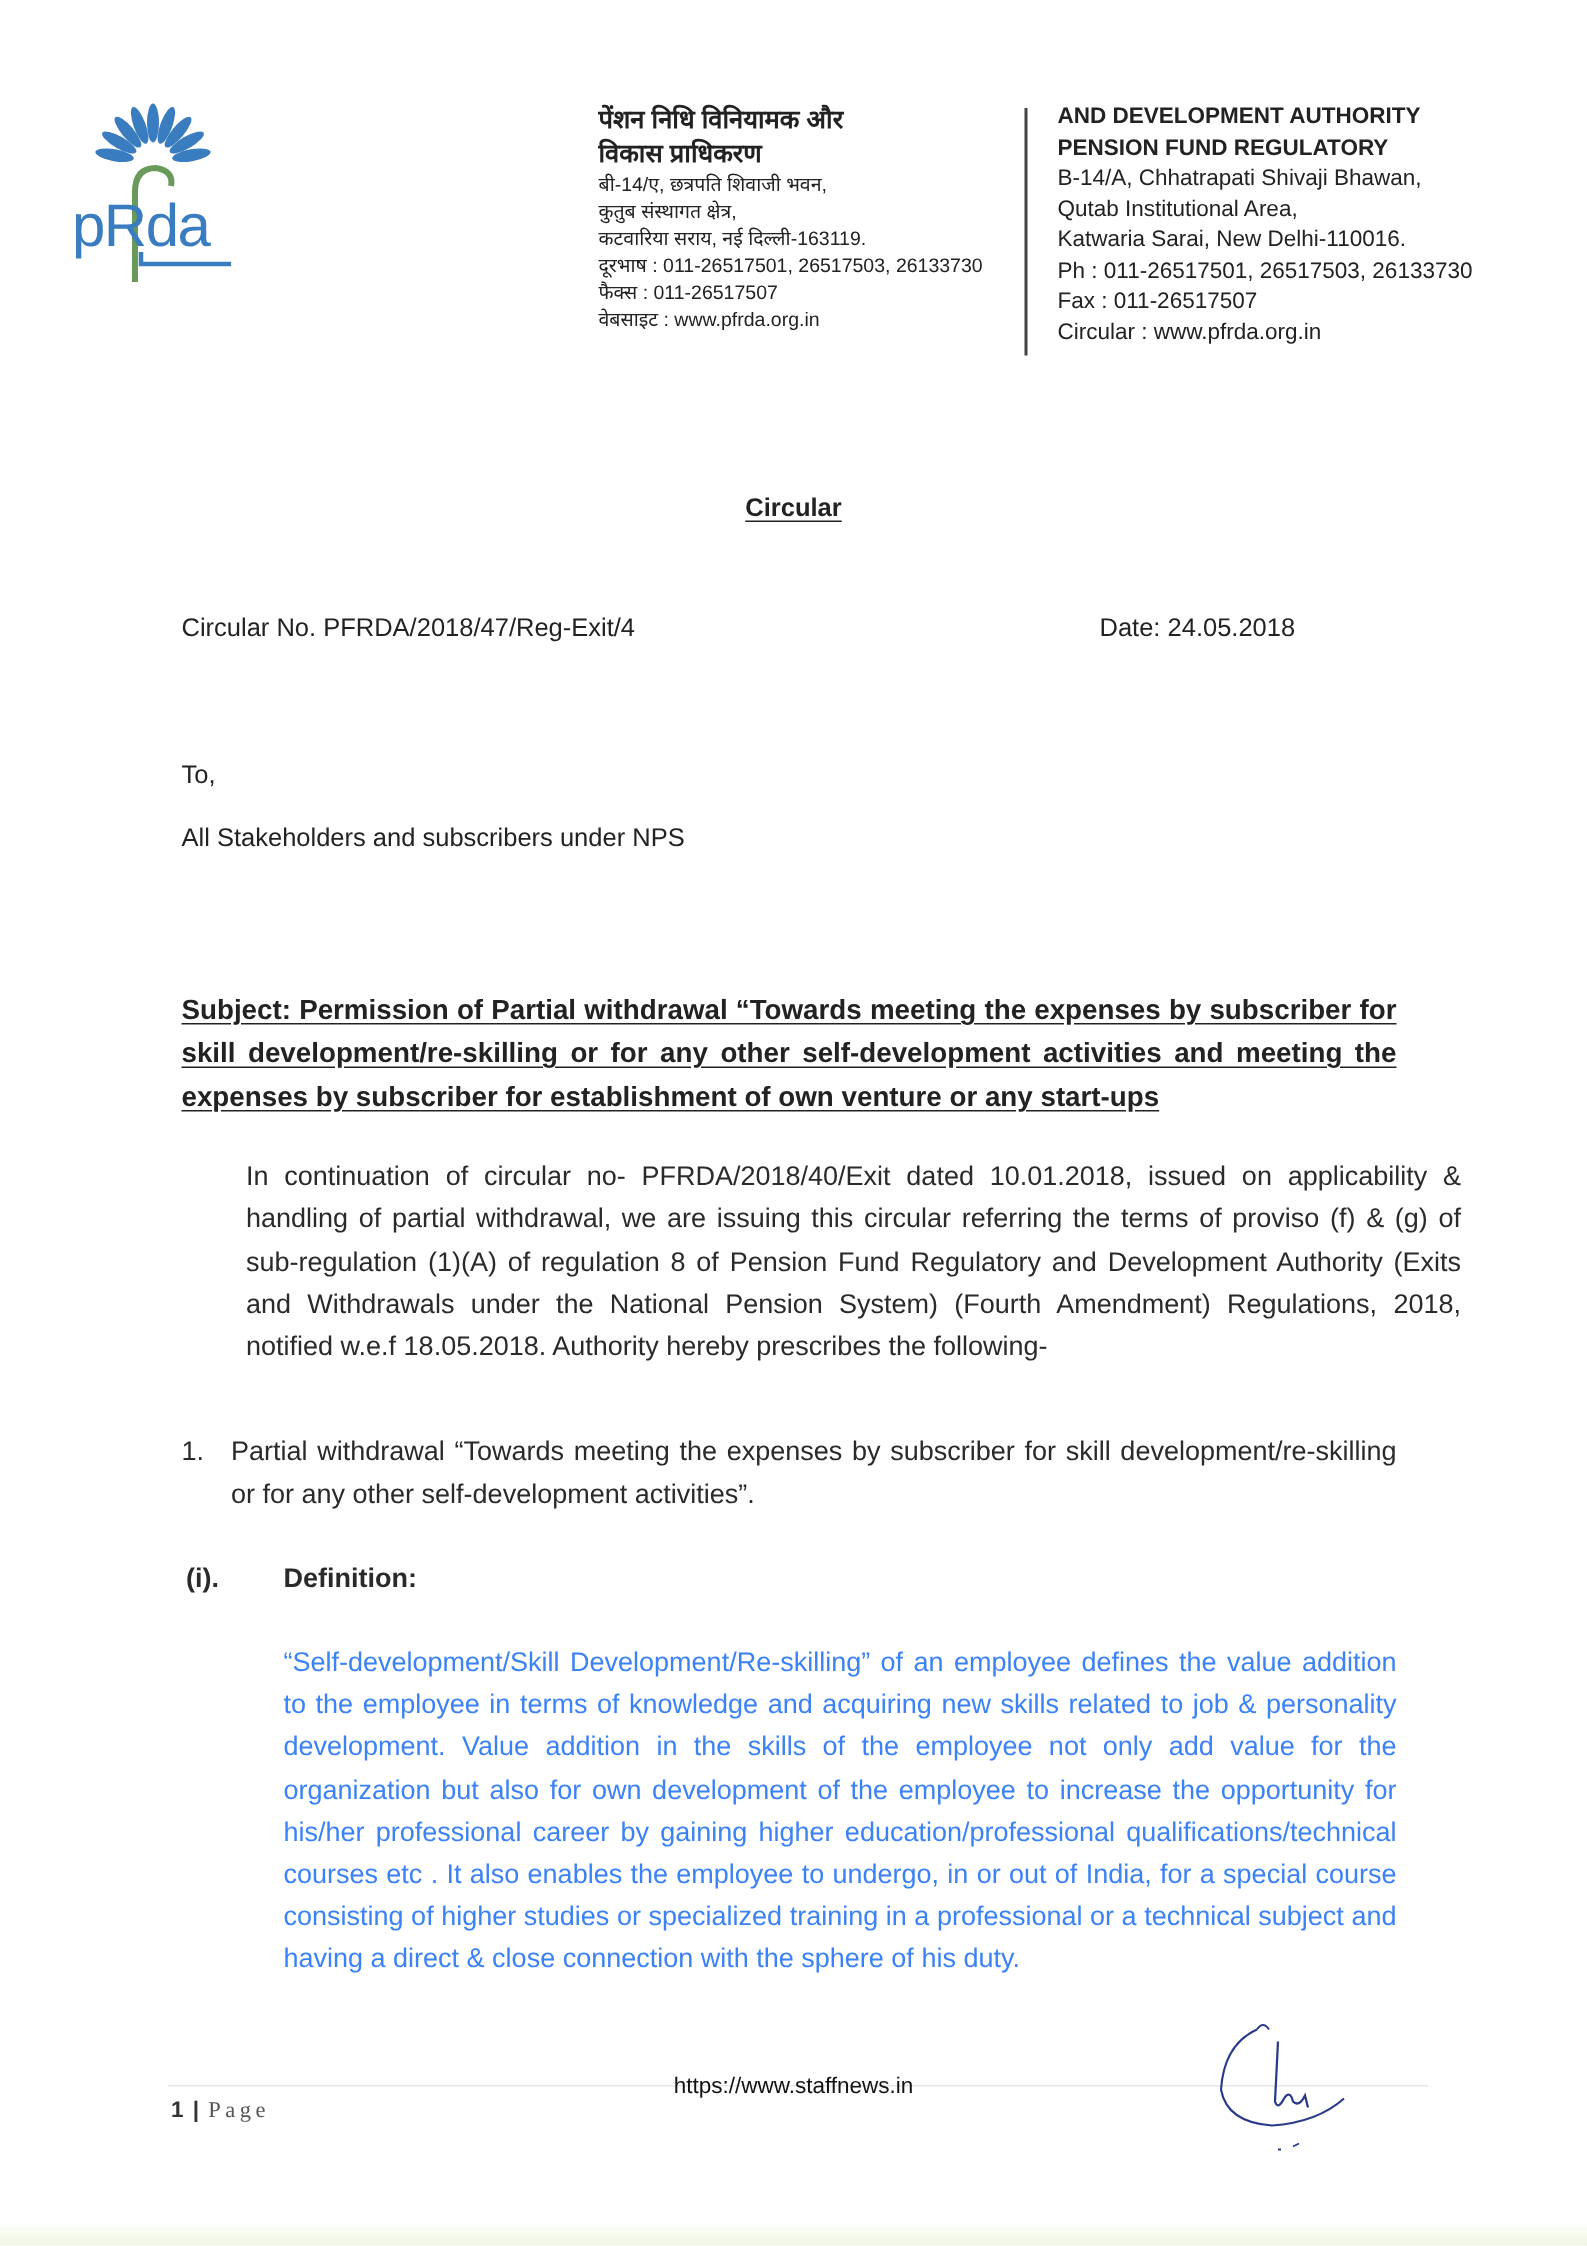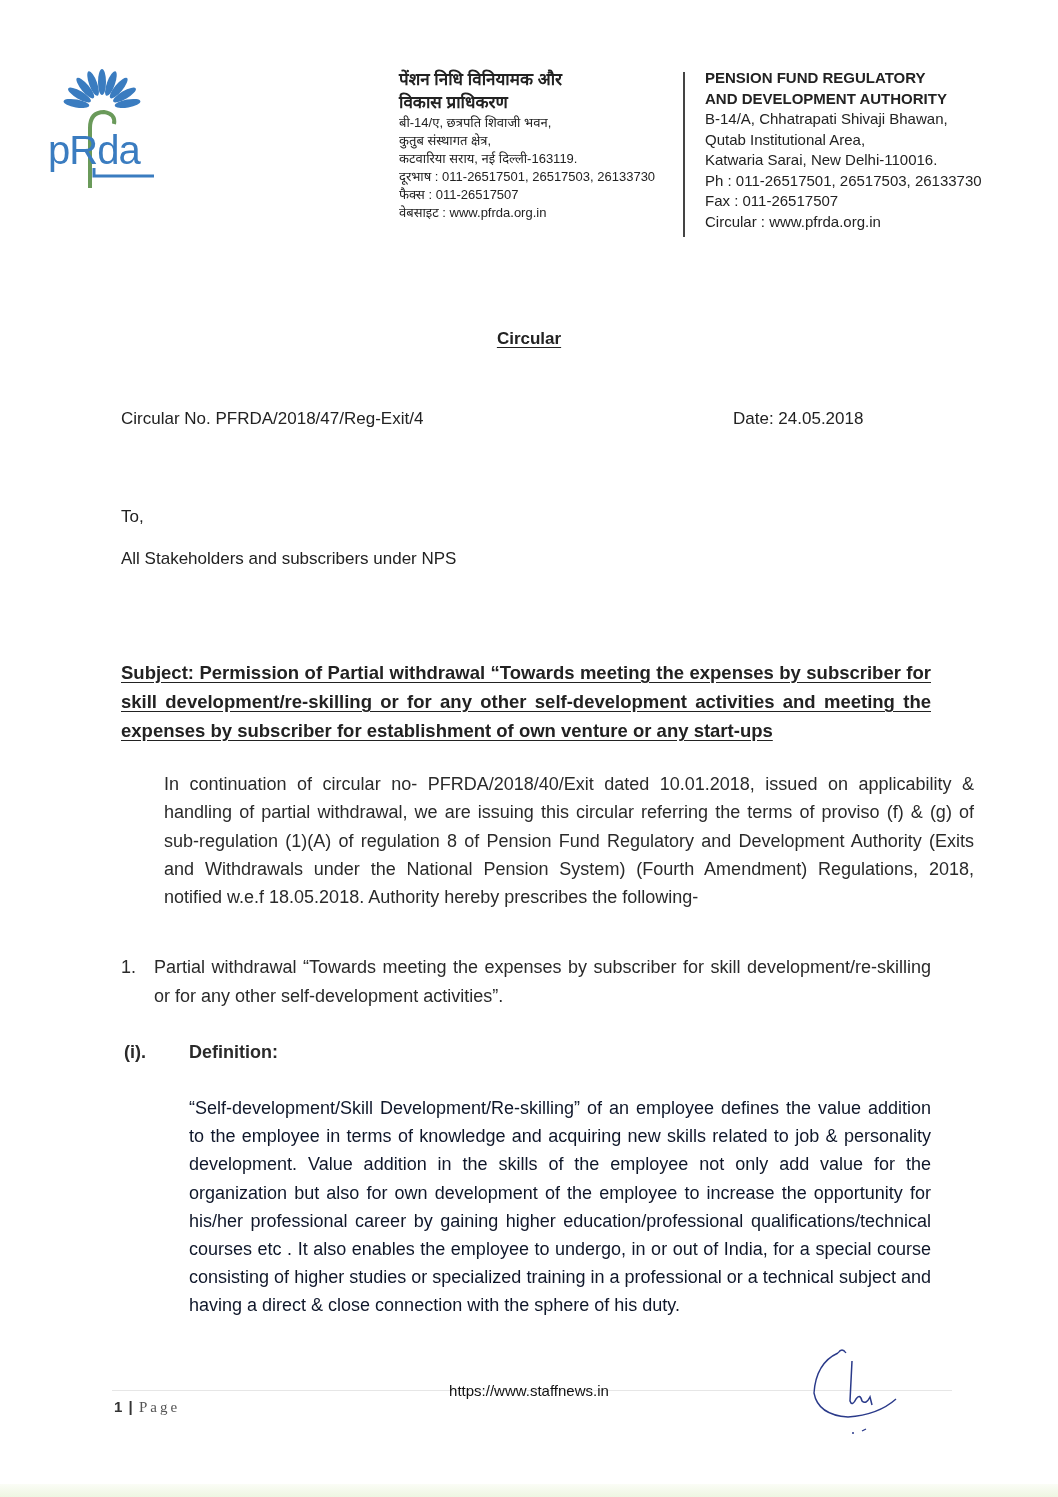--- a/index.html
+++ b/index.html
@@ -22,21 +22,21 @@
   .circ-date { left: 733px; top: 409px; font-size: 17px; }
   .to { left: 121px; top: 507px; font-size: 17px; }
   .addressee { left: 121px; top: 549px; font-size: 17px; }
   .subject { left: 121px; top: 637px; width: 810px; font-size: 18.5px; font-weight: bold; line-height: 29px; text-align: justify; text-align-last: left; text-decoration: underline; text-underline-offset: 3px; color: #222; margin-top: 21px; }
   .para { left: 121px; top: 770px; width: 810px; font-size: 18px; line-height: 28.3px; text-align: justify; color: #2a2a2a; margin-left: 43px; }
   .item1 { left: 121px; top: 953px; width: 810px; font-size: 18px; line-height: 29px; color: #2a2a2a; display: flex; }
   .item1 .num { width: 33px; flex: none; }
   .item1 .txt { flex: 1; text-align: justify; }
   .def-head { left: 124px; top: 1042px; font-size: 18px; font-weight: bold; color: #2a2a2a; display: flex; }
   .def-head .roman { width: 65px; }
-  .def-para { left: 189px; top: 1094px; width: 742px; font-size: 18px; line-height: 28.2px; text-align: justify; color: #0f172a; }
+  .def-para { left: 189px; top: 1094px; width: 742px; font-size: 18px; line-height: 28.2px; text-align: justify; color: #3b82f6; }
   .footer-rule { left: 112px; top: 1390px; width: 840px; height: 1px; background: #e6e6e6; }
   .page-no { left: 114px; top: 1398px; font-size: 15px; color: #333; letter-spacing: 1px; }
   .page-no b { font-weight: bold; }
   .page-label { font-family: "Liberation Serif", serif; letter-spacing: 3px; color: #555; }
   .signature { left: 808px; top: 1343px; width: 92px; height: 95px; }
   .watermark { left: 0; width: 1058px; top: 1382px; text-align: center; font-size: 15px; color: #111; }
   .bottom-strip { left: 0; top: 1484px; width: 1058px; height: 13px; background: linear-gradient(#fbfdf6, #eef6e2); }
 </style>
 </head>
 <body>
@@ -67,22 +67,22 @@
   <div>कुतुब संस्थागत क्षेत्र,</div>
   <div>कटवारिया सराय, नई दिल्ली-163119.</div>
   <div>दूरभाष : 011-26517501, 26517503, 26133730</div>
   <div>फैक्स : 011-26517507</div>
   <div>वेबसाइट : www.pfrda.org.in</div>
 </div>
 
 <div class="abs vrule"></div>
 
 <div class="abs en-block">
+  <div class="en-title">AND DEVELOPMENT AUTHORITY</div>
   <div class="en-title">PENSION FUND REGULATORY</div>
-  <div class="en-title">AND DEVELOPMENT AUTHORITY</div>
   <div>B-14/A, Chhatrapati Shivaji Bhawan,</div>
   <div>Qutab Institutional Area,</div>
   <div>Katwaria Sarai, New Delhi-110016.</div>
   <div>Ph : 011-26517501, 26517503, 26133730</div>
   <div>Fax : 011-26517507</div>
   <div>Circular : www.pfrda.org.in</div>
 </div>
 
 <div class="abs circular-title">Circular</div>
 <div class="abs circ-no">Circular No. PFRDA/2018/47/Reg-Exit/4</div>

